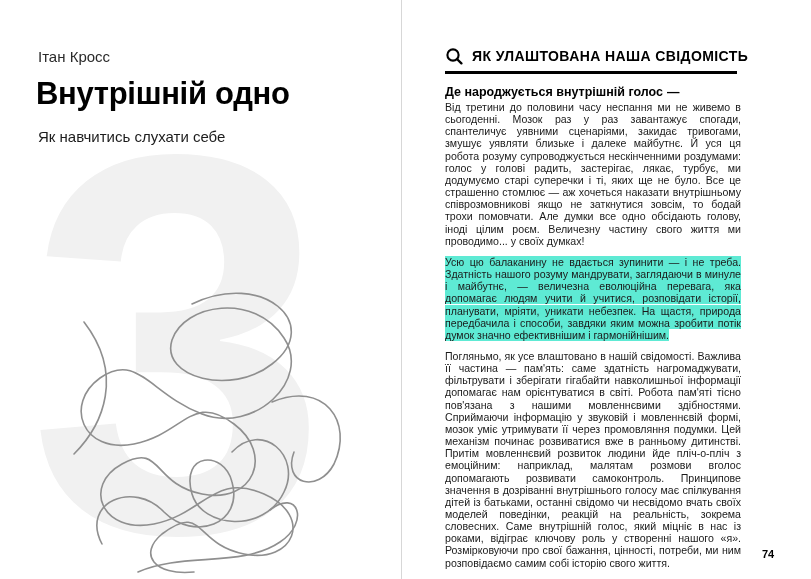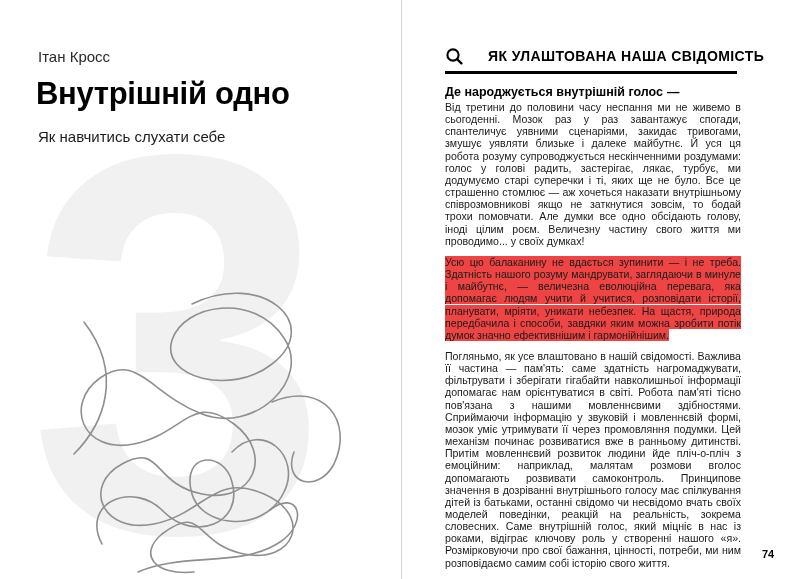--- a/index.html
+++ b/index.html
@@ -22,32 +22,32 @@
     font-size: 540px; line-height: 0.92; font-weight: bold;
     color: #f1f1f1; user-select: none; z-index: 0;
   }
   .author { position: absolute; left: 38px; top: 48px; font-size: 15px; color: #2a2a2a; z-index: 2; }
   .book-title { position: absolute; left: 36px; top: 76px; font-size: 31px; font-weight: 800; letter-spacing: -0.3px; color: #000; z-index: 2; }
   .book-subtitle { position: absolute; left: 38px; top: 128px; font-size: 15px; color: #1c1c1c; z-index: 2; }
   .scribble { position: absolute; left: 42px; top: 282px; z-index: 1; }
 
   
   .right-page { position: absolute; left: 402px; top: 0; width: 409px; height: 579px; }
-  .chapter-header { position: absolute; left: 43px; top: 47px; display: flex; align-items: center; gap: 25px; }
+  .chapter-header { position: absolute; left: 43px; top: 47px; display: flex; align-items: center; gap: 9px; }
   .chapter-header .hdr-text { font-size: 14px; font-weight: bold; letter-spacing: 0.4px; color: #000; white-space: nowrap; }
   .header-rule { position: absolute; left: 43px; top: 71px; width: 292px; height: 3px; background: #000000; }
   .section-heading { position: absolute; left: 43px; top: 85px; font-size: 12.5px; font-weight: bold; color: #000; text-align: center; }
   .section-heading .dash { margin-left: 4px; }
 
   .body-copy {
     position: absolute; left: 43px; top: 101px; width: 296px;
     font-size: 10.6px; line-height: 12.15px; text-align: justify; color: #1a1a1a;
   }
   .body-copy p { margin: 0 0 9px 0; }
-  .hl { background: #ef4444; box-decoration-break: clone; margin-top: 47px; -webkit-box-decoration-break: clone; }
+  .hl { background: #5eead4; box-decoration-break: clone; margin-top: 47px; -webkit-box-decoration-break: clone; }
   .bold-run { font-weight: normal; }
 
   .page-number { position: absolute; left: 360px; top: 548px; font-size: 11px; font-weight: bold; color: #000; }
 </style>
 </head>
 <body>
 
 <div class="spread">
 
   <div class="left-page">

